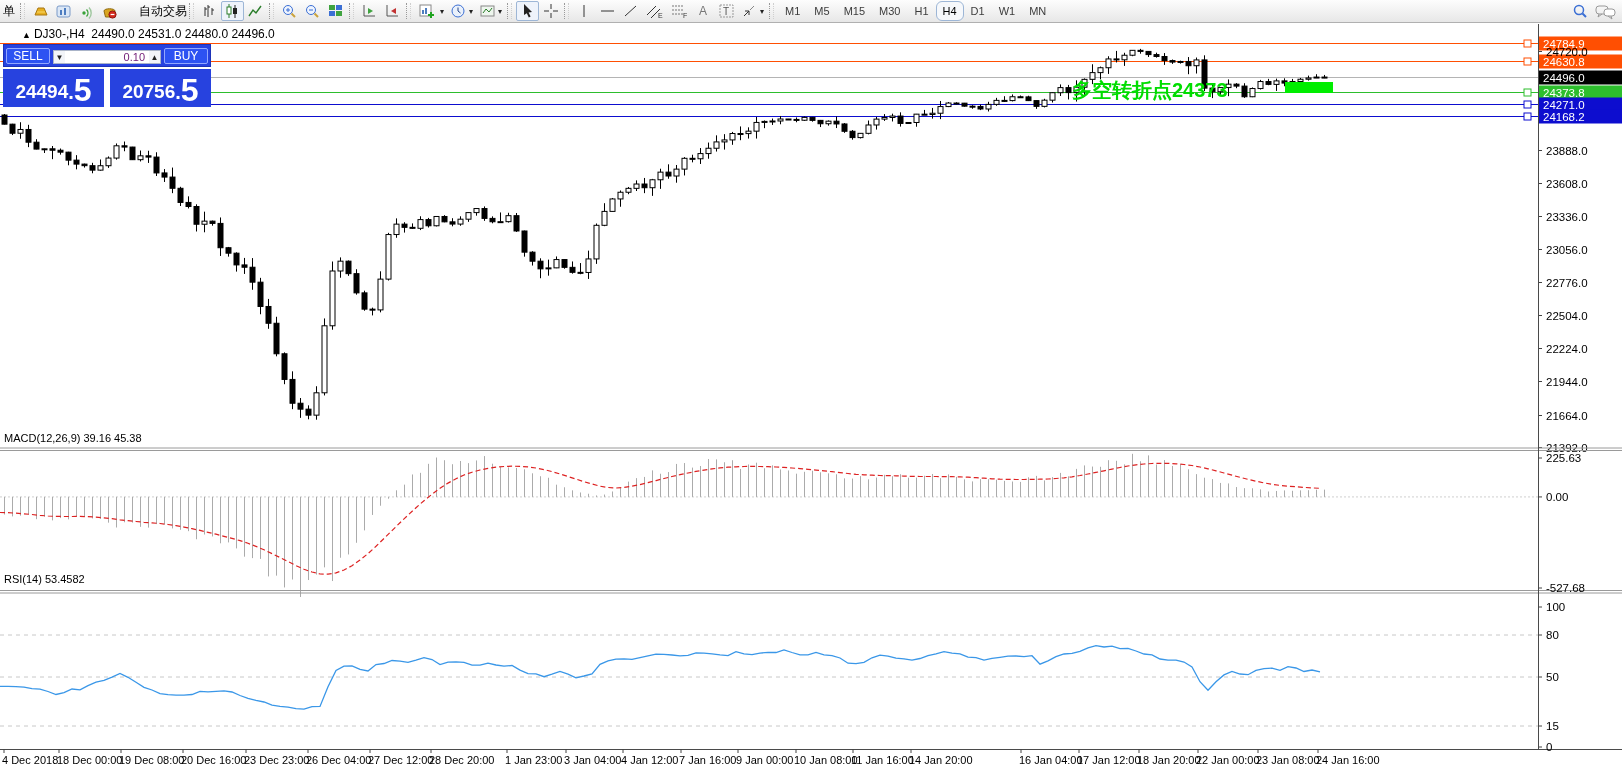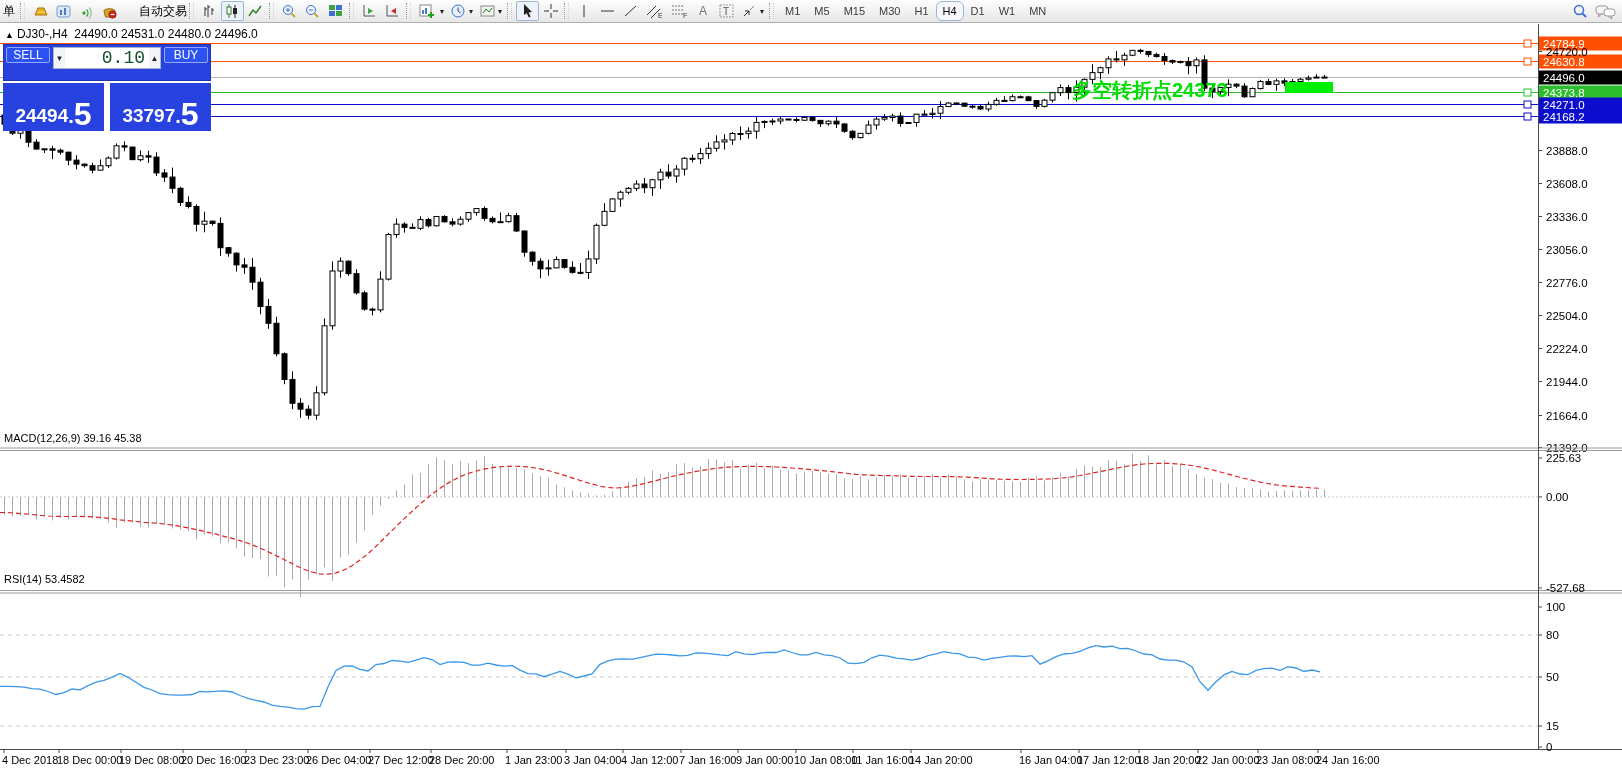--- a/index.html
+++ b/index.html
@@ -17,35 +17,35 @@
   .tbtn svg{display:block}
   .caret{font-size:8px;color:#222;margin-left:2px}
   .tf{font-size:11px;color:#3c3c3c;padding:0 6px;height:20px;display:inline-flex;align-items:center;border:1px solid transparent}
   .tf.active{background:#f6f8fb;border-color:#9db6d6;border-radius:6px;color:#000}
   #tb-partial{font-size:12px;color:#000;padding:0 3px 0 1px}
   #autotrade-label{font-size:12px;color:#000;margin-left:18px}
   #tb-right{margin-left:auto;display:flex;align-items:center}
 
   
   .ovl{position:absolute;z-index:3;color:#000}
-  #title{left:5px;top:27px;font-size:12px}
+  #title{left:22px;top:27px;font-size:12px}
   #title .arrow{font-size:9px;margin-right:3px}
   #macd-label{left:4px;top:432px;font-size:11px}
   #rsi-label{left:4px;top:573px;font-size:11px}
 
   
   #trade{position:absolute;left:3px;top:44px;width:208px;z-index:4;font-family:"Liberation Sans",sans-serif}
-  #trade-top{display:flex;align-items:flex-start;height:37px;background:#2742df;border:1px solid #1d33b8;padding:2px}
+  #trade-top{display:flex;align-items:flex-end;height:23px;background:#2742df;border:1px solid #1d33b8;padding:2px}
   .tp-btn{flex:0 0 44px;background:#2d52f2;border:1px solid #93a7ff;color:#fff;font-size:12px;
     display:flex;align-items:center;justify-content:center;border-radius:2px}
   #vol-wrap{flex:1;display:flex;align-items:stretch;margin:0 3px;background:#fff;border:1px solid #aab4c8}
   .step{width:14px;display:flex;align-items:center;justify-content:center;background:#f2f4f8;color:#222;font-size:8px;border:0}
-  #vol-input{width:100%;border:0;outline:0;text-align:right;font-size:18px;padding-right:4px;color:#14532d;font-family:Liberation Mono, monospace}
+  #vol-input{width:100%;border:0;outline:0;text-align:right;font-size:11px;padding-right:4px;color:#701a75;font-family:Liberation Sans, sans-serif}
   #trade-bottom{display:flex;margin-top:2px}
-  .quote{flex:1;height:48px;background:#2742df;color:#fff;display:flex;align-items:flex-end;justify-content:center;padding-bottom:2px}
+  .quote{flex:1;height:38px;background:#2742df;color:#fff;display:flex;align-items:flex-end;justify-content:center;padding-bottom:2px}
   .quote .main{font-size:19px;font-weight:bold;line-height:26px}
   .quote .dot{font-size:20px;font-weight:bold;line-height:26px}
   .quote .big{font-size:32px;font-weight:bold;line-height:30px}
   #quote-gap{width:6px;background:#fff}
 
   
   #chart-svg{position:absolute;left:0;top:0;z-index:1}
   text{font-family:"Liberation Sans",sans-serif}
 </style>
 </head>
@@ -1245,20 +1245,20 @@
       <span class="tp-btn">BUY</span>
     </div>
     <div id="trade-bottom">
       <div class="quote">
         <span class="main">24494</span>
           <span class="dot">.</span>
           <span class="big">5</span>
       </div>
       <div id="quote-gap"></div>
       <div class="quote">
-        <span class="main">33797</span>
+        <span class="main">20756</span>
           <span class="dot">.</span>
           <span class="big">5</span>
       </div>
     </div>
   </div>
 
 </div>
 
 </body></html>

